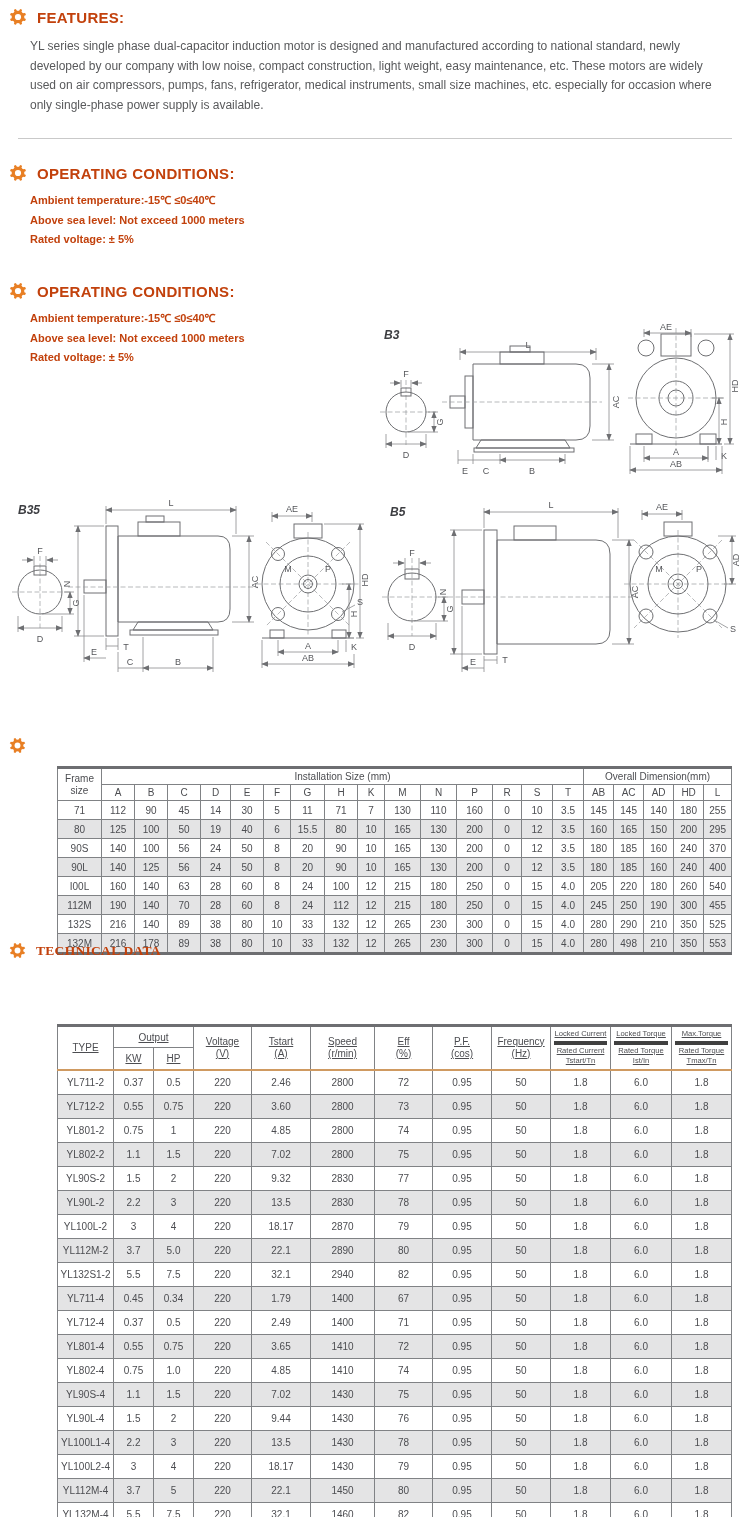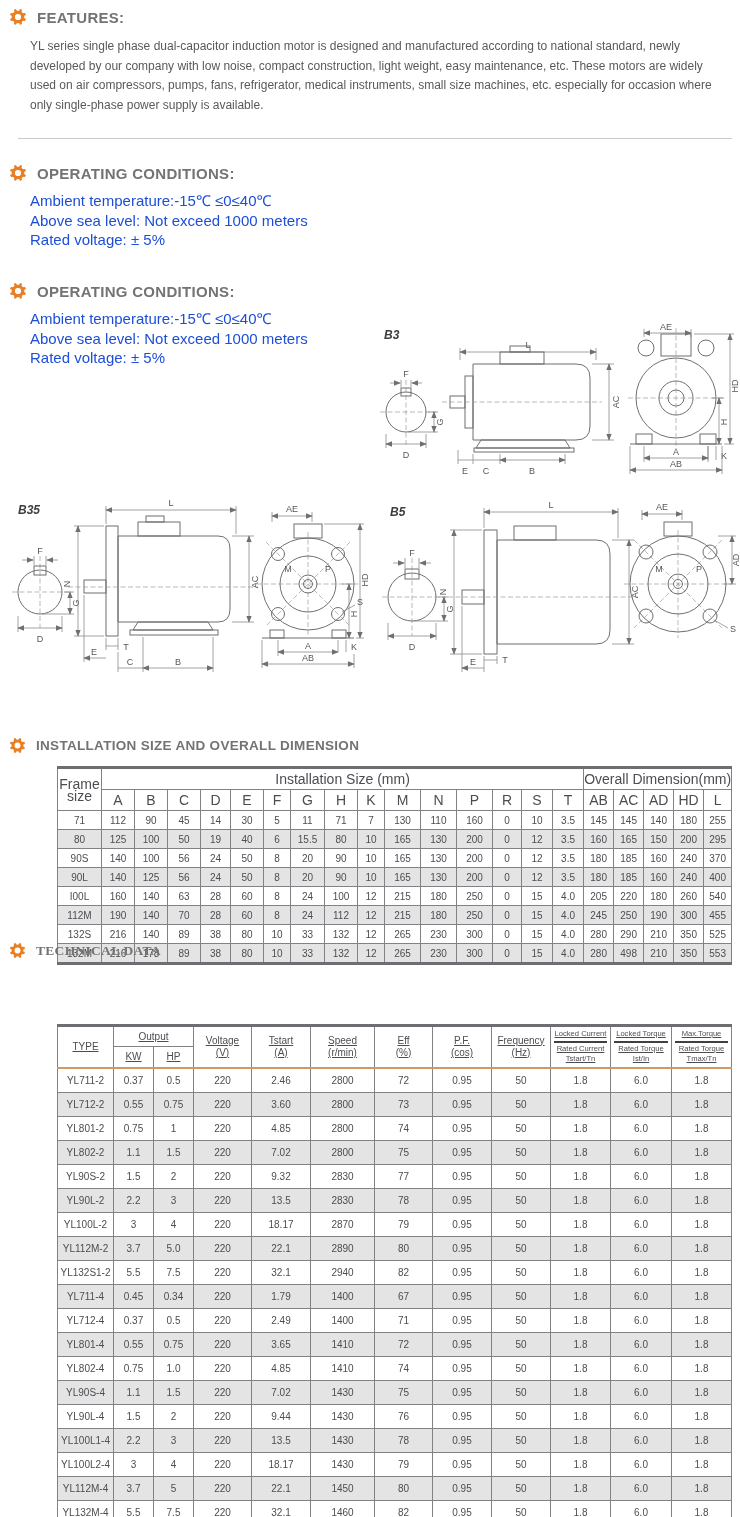--- a/index.html
+++ b/index.html
@@ -1,50 +1,50 @@
 <!DOCTYPE html>
 <html><head>
 <meta charset="utf-8">
 <style>
   * { margin:0; padding:0; box-sizing:border-box; }
   body { background:#fff; font-family:"Liberation Sans", sans-serif; color:#58595b; }
   .page { position:relative; width:740px; height:1517px; background:#fff; overflow:hidden; }
 
   .sec-head { position:absolute; display:flex; align-items:center; gap:9px; }
   .sec-head .gear { flex:0 0 auto; display:block; }
-  .sec-head h2 { font-size:15px; font-weight:bold; color:#737373; letter-spacing:0.3px; }
+  .sec-head h2 { font-size:15px; font-weight:bold; color:#c2410c; letter-spacing:0.3px; }
   .sec-head.small h2 { font-size:13.5px; }
 
   .para { position:absolute; left:30px; top:37px; width:698px; font-size:12px; line-height:19.5px; color:#58595b; }
   .divider { position:absolute; left:18px; top:138px; width:714px; height:1px; background:#c9c9c9; }
 
-  .cond { position:absolute; left:30px; font-size:15px; line-height:19.5px; color:#1d4ed8; }
+  .cond { position:absolute; left:30px; font-size:11px; line-height:19.5px; color:#c2410c;font-weight:bold; }
 
   .diagram { position:absolute; }
   svg text { font-family:"Liberation Sans", sans-serif; font-size:9px; fill:#55565a; }
   svg text.dname { font-size:12px; font-weight:bold; font-style:italic; fill:#3d3e42; }
   .thin { stroke:#6e6f72; stroke-width:1; fill:none; }
   .dim { stroke:#8a8b8e; stroke-width:0.8; fill:none; }
   .cl { stroke:#9a9b9e; stroke-width:0.7; fill:none; stroke-dasharray:5 2.5; }
 
   table { border-collapse:collapse; table-layout:fixed; background:#fff; }
   .dtable { position:absolute; left:57px; width:674px;
             border-top:3px solid #6d6e71; border-bottom:3px solid #6d6e71; }
   .dtable th, .dtable td { border:1px solid #808285; text-align:center; vertical-align:middle;
             font-weight:normal; color:#4c4d51; overflow:hidden; }
   #install-table { top:766px; font-size:10px; }
-  #install-table th { padding:2px 0; font-size:14px; }
+  #install-table th { padding:2px 0; font-size:10px; }
   #install-table td { padding:3.5px 0; }
   #tech-table { top:1024px; font-size:10px; }
   #tech-table td { padding:6px 0; }
   #tech-table th { padding:2px 1px;text-decoration:underline; }
   #tech-table thead .hb { border-bottom:2px solid #cf9a61; }
   .two-line { line-height:12px; }
   .frac { font-size:7.6px; line-height:10.5px; }
-  .frac .top { border-bottom:2px solid #404040; padding-bottom:1px; margin:0 2px 1px 2px; }
+  .frac .top { border-bottom:4px solid #404040; padding-bottom:1px; margin:0 2px 1px 2px; }
   tr.alt td { background:#e4e4e5; }
 </style>
 </head>
 <body>
 
 <div class="page">
 
   <div class="sec-head" style="left:8px; top:7px;">
     <svg class="gear" width="20" height="20" viewBox="0 0 20 20">
       <circle cx="10" cy="10" r="8.2" fill="#e87f24"></circle>
@@ -399,21 +399,20 @@
       <circle cx="18.2" cy="10" r="2.1" fill="#fff"></circle>
         <circle cx="15.8" cy="15.8" r="2.1" fill="#fff"></circle>
       <circle cx="10" cy="18.2" r="2.1" fill="#fff"></circle>
         <circle cx="4.2" cy="15.8" r="2.1" fill="#fff"></circle>
       <circle cx="1.8" cy="10" r="2.1" fill="#fff"></circle>
         <circle cx="4.2" cy="4.2" r="2.1" fill="#fff"></circle>
       <circle cx="10" cy="1.8" r="2.1" fill="#fff"></circle>
         <circle cx="15.8" cy="4.2" r="2.1" fill="#fff"></circle>
       <circle cx="10" cy="10" r="3.1" fill="#fff"></circle>
     </svg>
-    <h2>INSTALLATION SIZE AND OVERALL DIMENSION</h2>
   </div>
 
   <table id="install-table" class="dtable">
     <colgroup>
       <col style="width:44px">
         <col style="width:33px">
         <col style="width:33px">
         <col style="width:33px">
       <col style="width:30px">
         <col style="width:33px">

